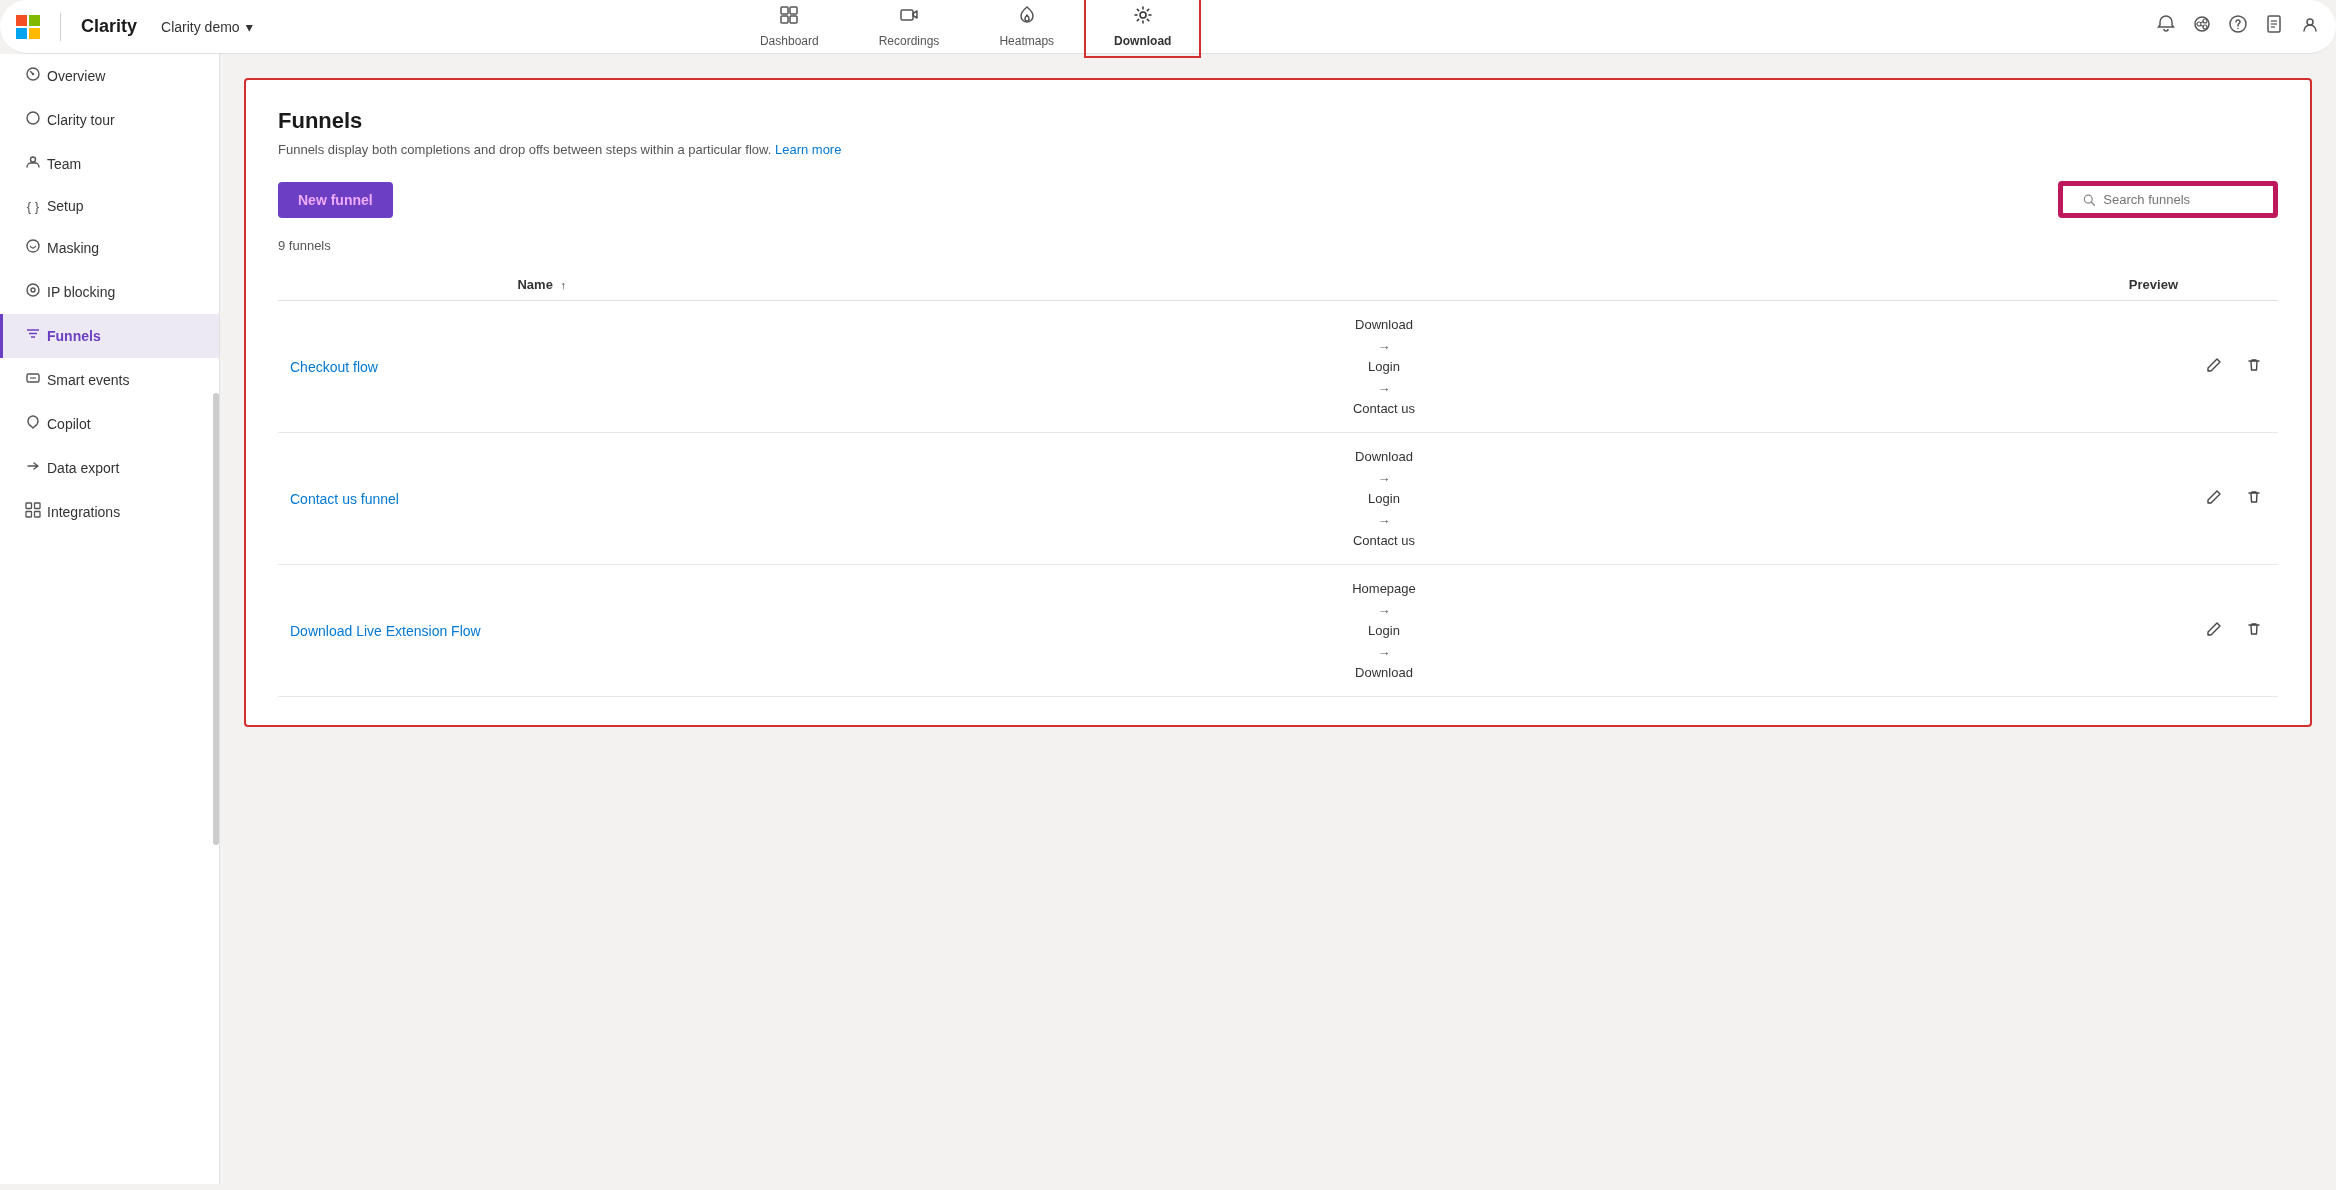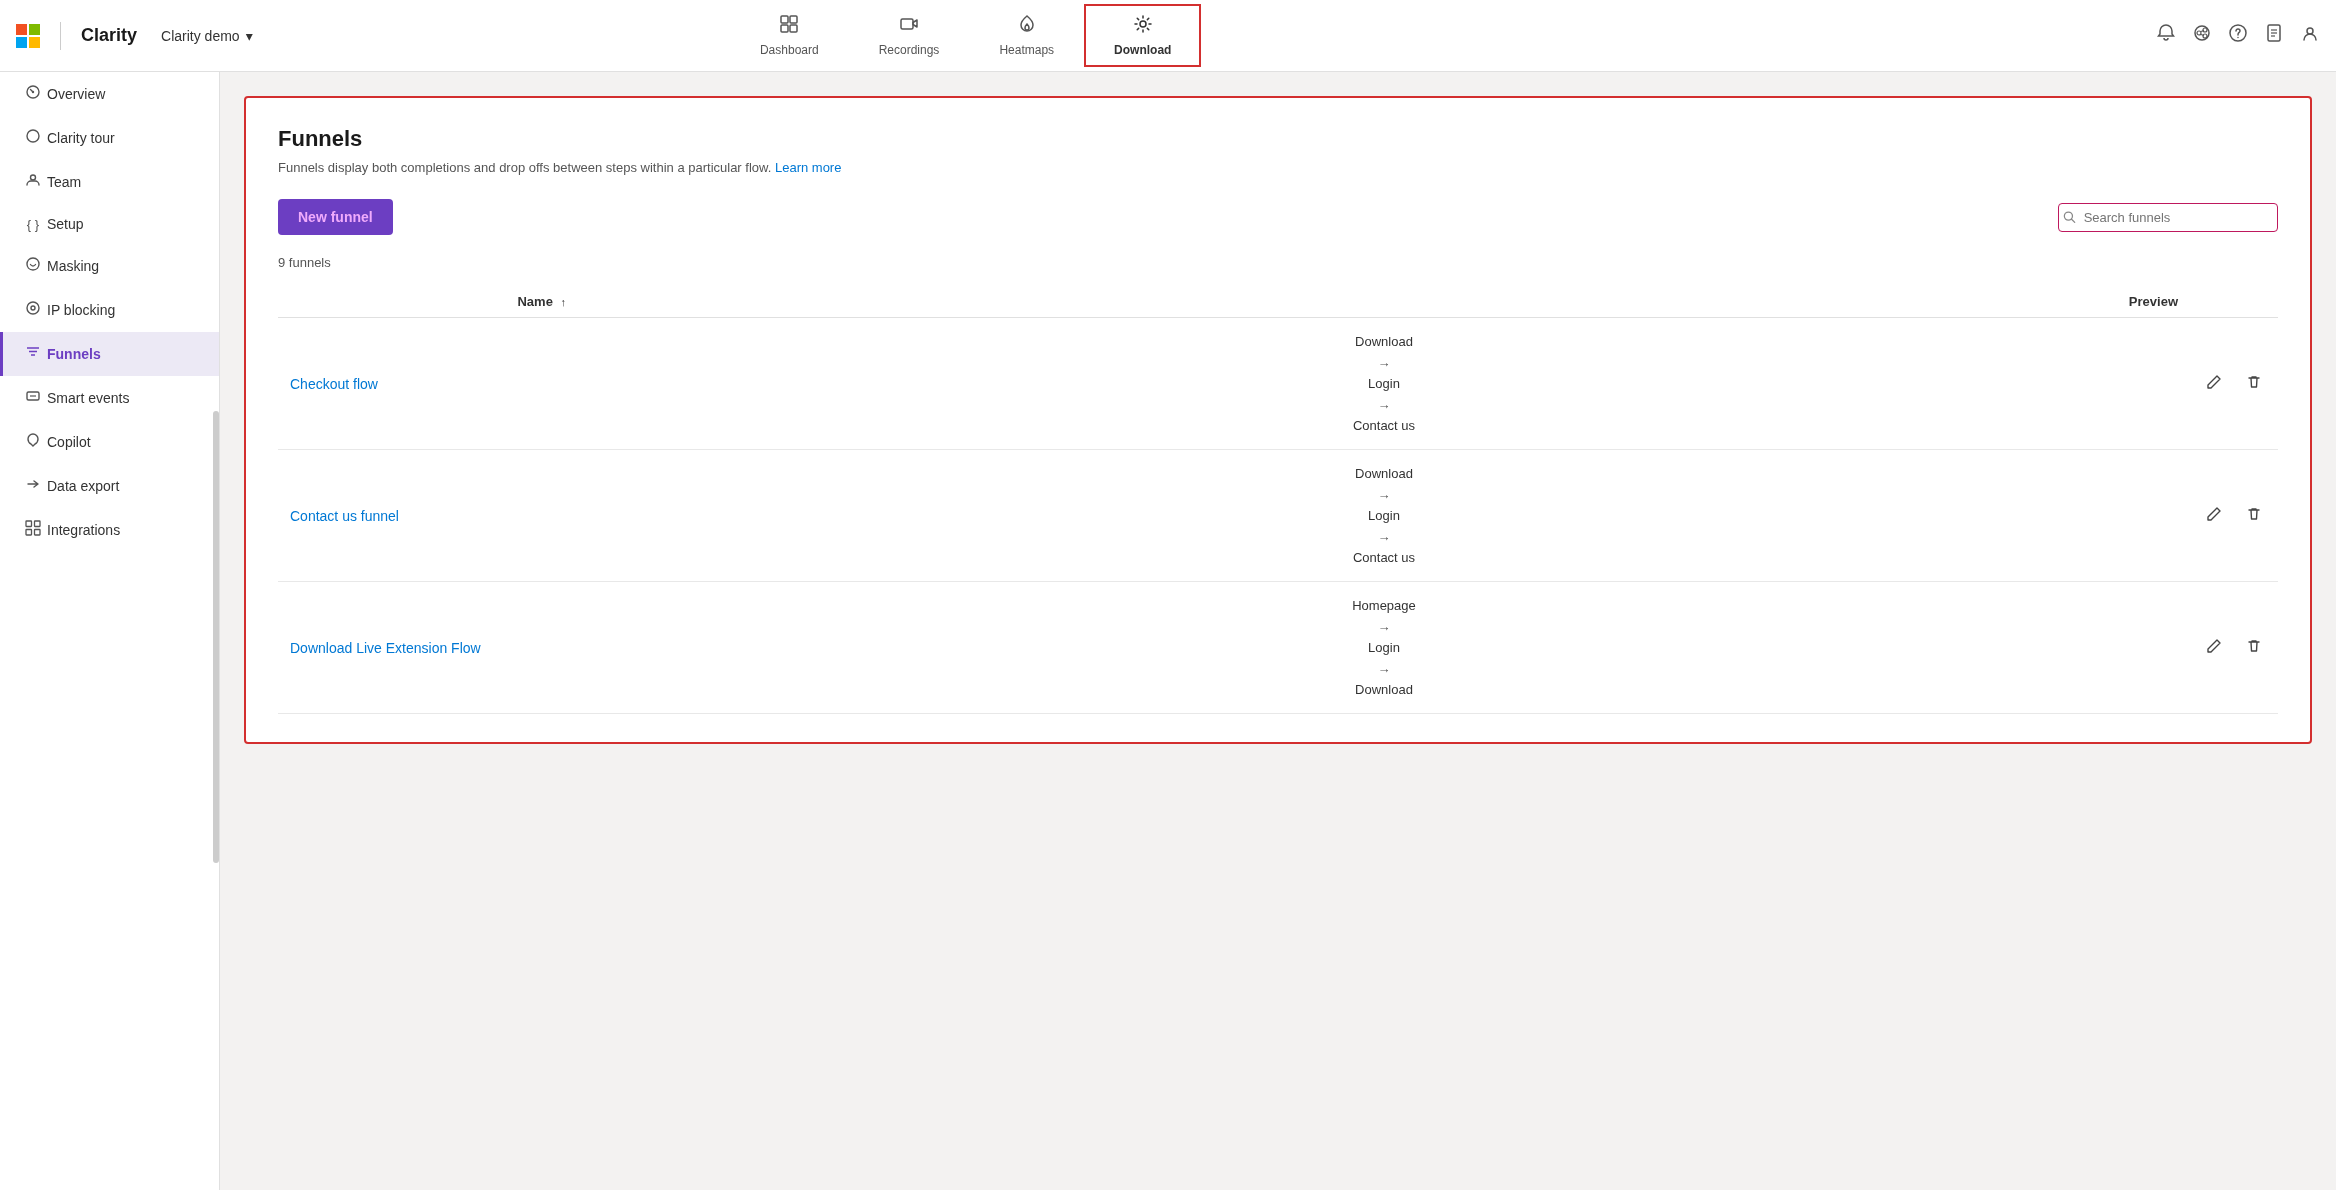--- a/index.html
+++ b/index.html
@@ -2,26 +2,27 @@
 <html><head>
   <meta charset="utf-8">
   <style>
     * { box-sizing: border-box; margin: 0; padding: 0; }
     body { font-family: 'Segoe UI', Arial, sans-serif; font-size: 14px; background: #f3f2f1; color: #333; }
 
     
     .header {
       display: flex;
       align-items: center;
-      height: 72px;
+      height: 54px;
       background: #fff;
       border-bottom: 1px solid #e0e0e0;
       padding: 0 16px;
       position: relative;
       z-index: 10;
+      border-radius: 30px;
     }
     .header-logo {
       display: flex;
       align-items: center;
       gap: 8px;
       margin-right: 24px;
     }
     .ms-logo {
       width: 24px;
       height: 24px;
@@ -164,23 +165,23 @@
       border: none;
       border-radius: 4px;
       padding: 10px 20px;
       font-size: 14px;
       font-weight: 600;
       cursor: pointer;
     }
     .search-box {
       display: flex;
       align-items: center;
-      border: 1px solid #be185d;
+      border: 5px solid #be185d;
       border-radius: 4px;
-      padding: 6px 4px;
+      padding: 6px 20px;
       gap: 8px;
       background: #fff;
       width: 220px;
     }
     .search-box input {
       border: none;
       outline: none;
       font-size: 13px;
       color: #888;
       width: 100%;

